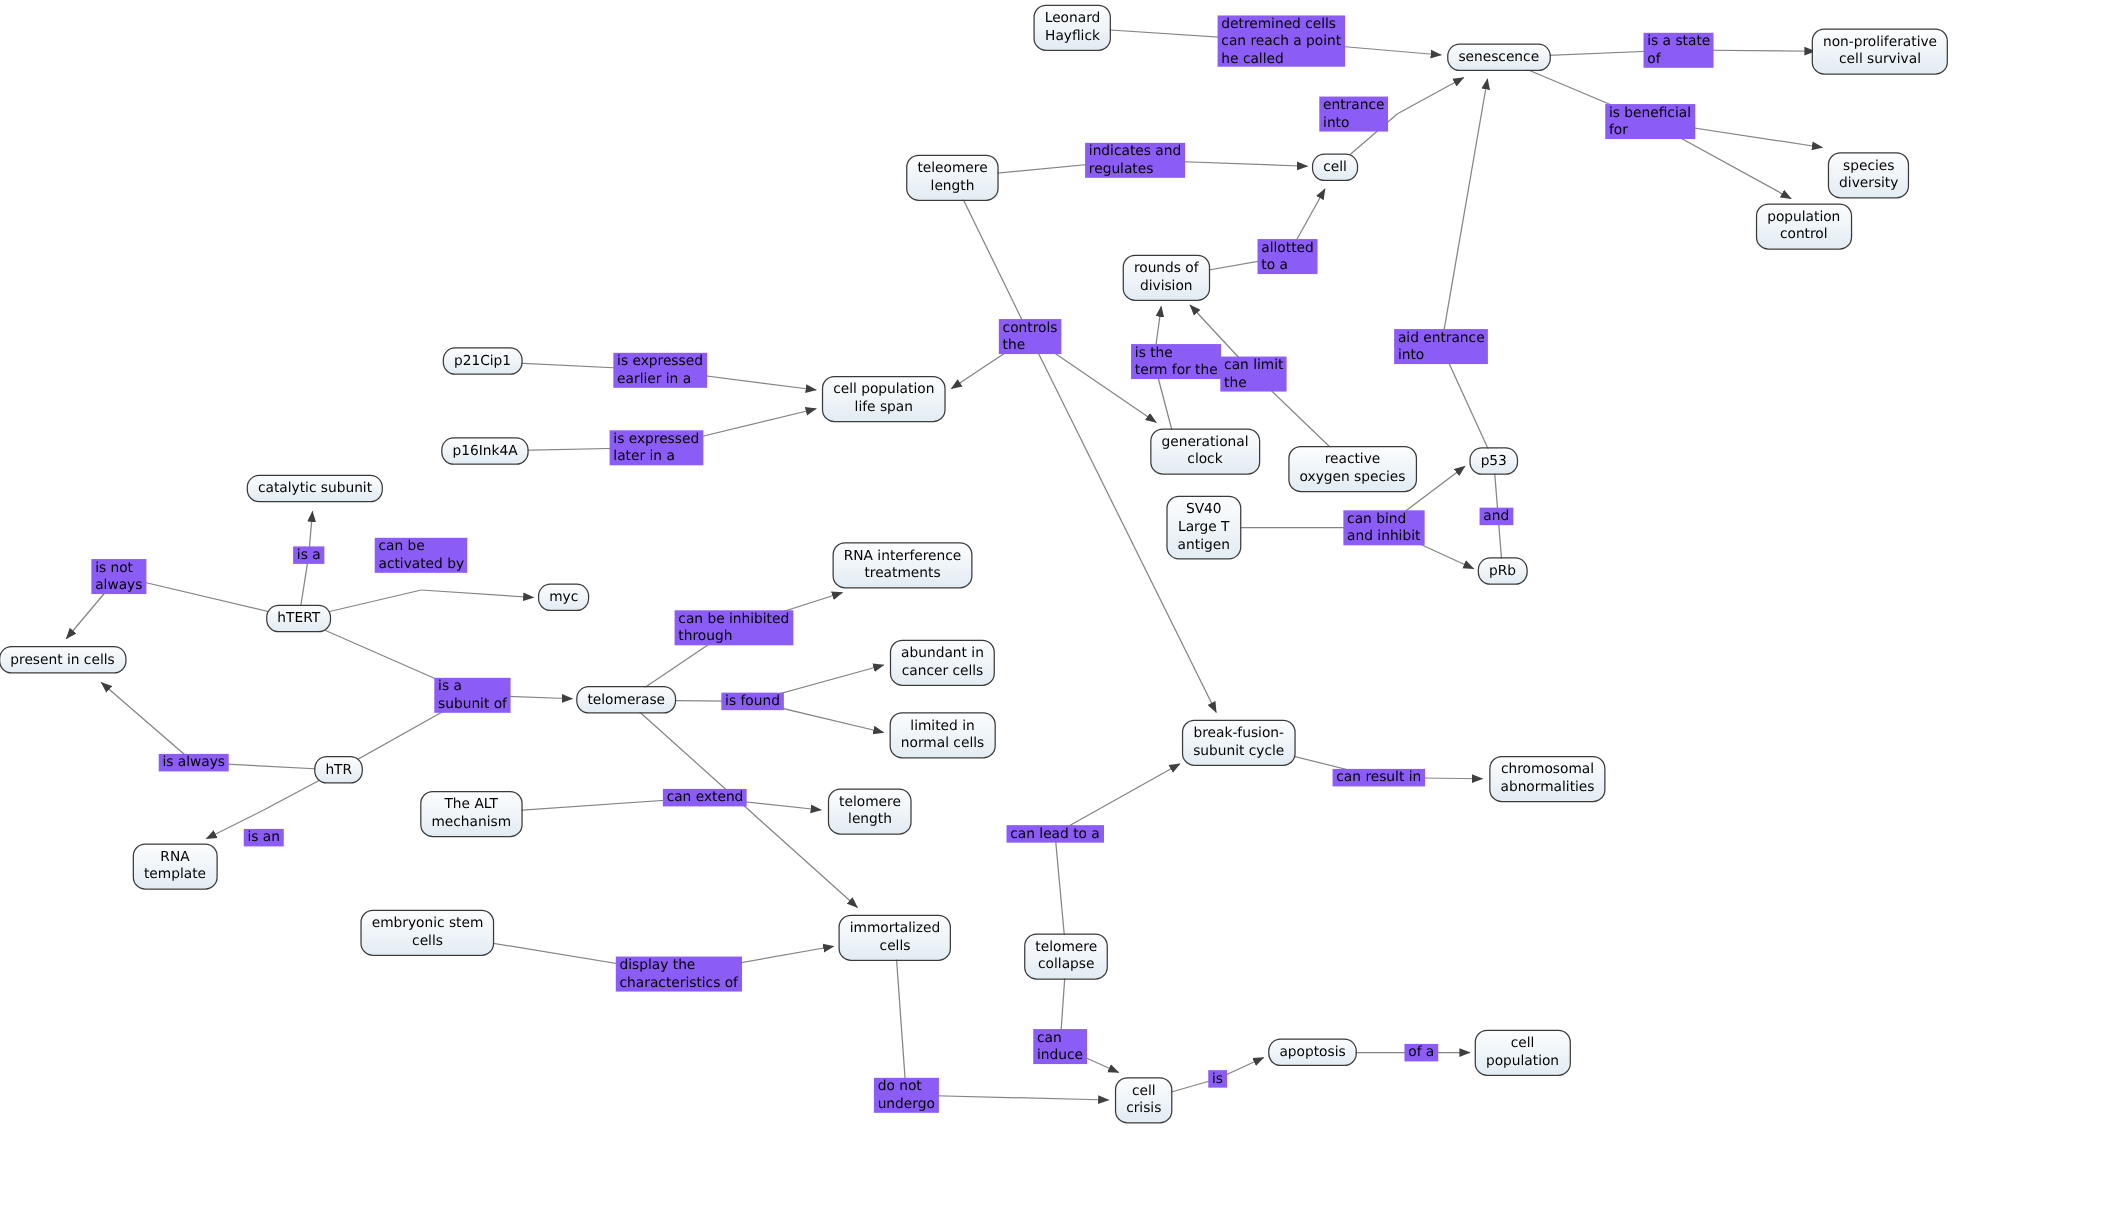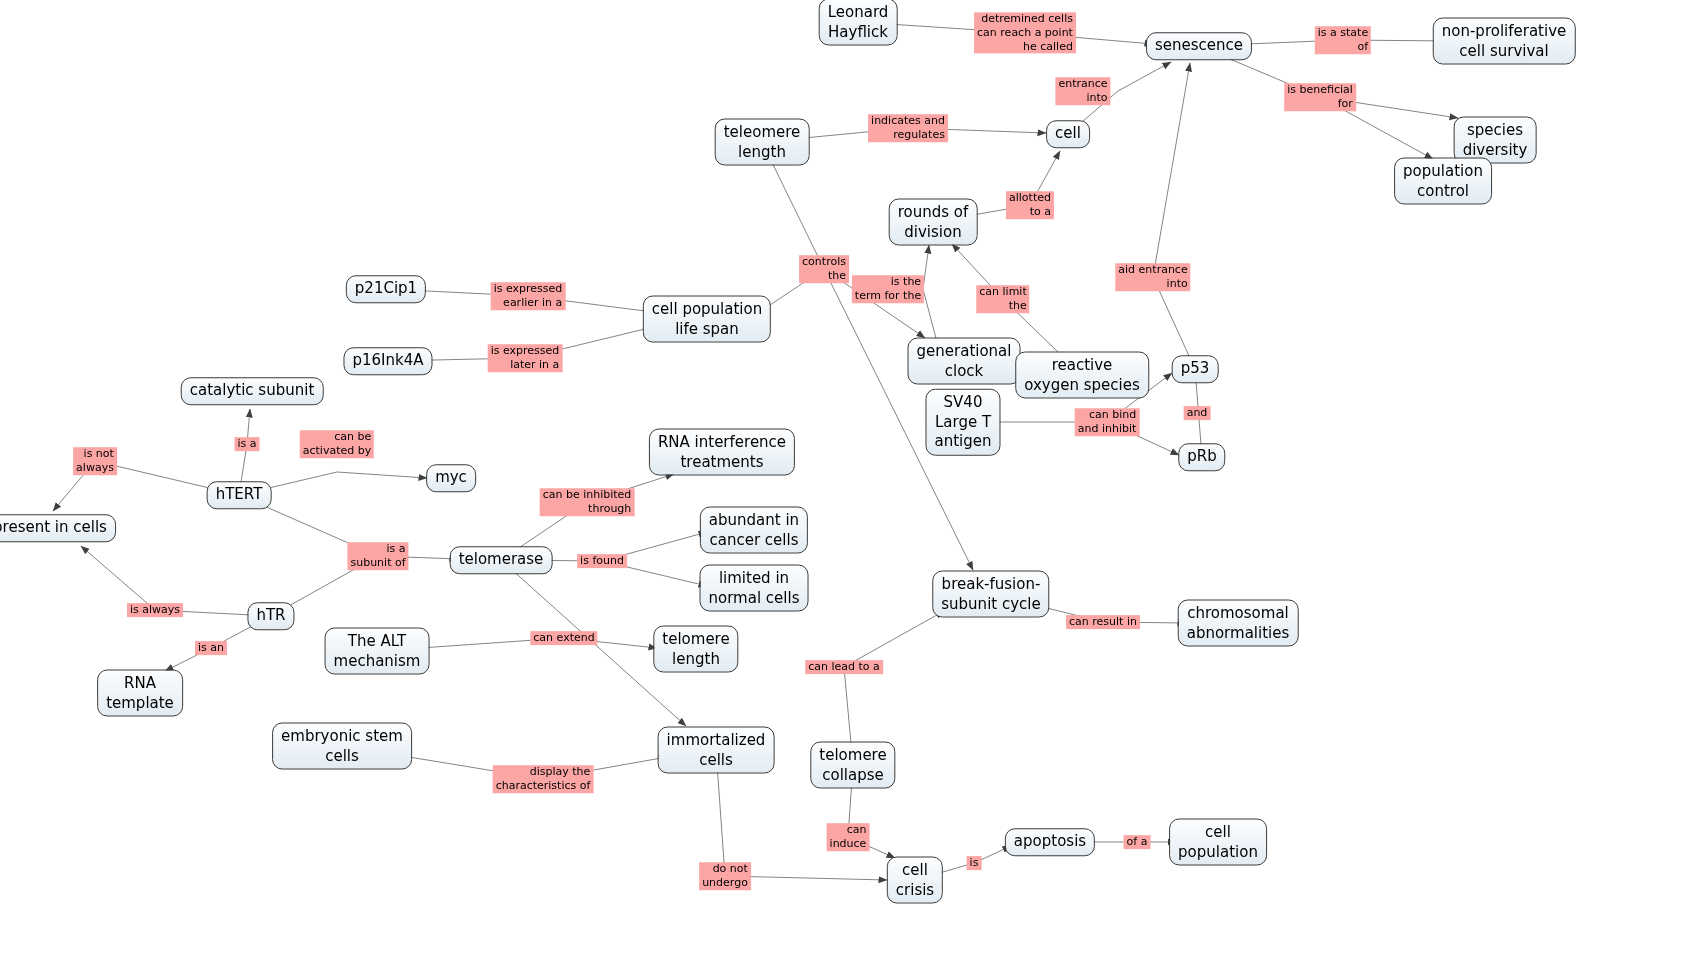--- a/index.html
+++ b/index.html
@@ -7,27 +7,27 @@
     position:relative; width:1698px; height:975px; background:#ffffff;
     font-family:"DejaVu Sans","Liberation Sans",sans-serif; overflow:hidden;
   }
   .edges { position:absolute; left:0; top:0; z-index:1; }
   .edges line { stroke:#848484; stroke-width:1; }
   .edges line.arrow { marker-end:url(#arrowhead); }
   .node {
     position:absolute; transform:translate(-50%,-50%);
     background:linear-gradient(180deg,#fcfdfe 0%,#e2ecf3 100%);
     border:1px solid #3a3a3a; border-radius:10px;
-    padding:3px 8px; font-size:15px; line-height:1.3; color:#000000;
+    padding:3px 8px; font-size:11px; line-height:1.3; color:#000000;
     text-align:center; white-space:pre-line; z-index:3; box-sizing:border-box;
   }
   .elabel {
     position:absolute; transform:translate(-50%,-50%);
-    background:#fca5a5; font-size:11px; line-height:1.25; color:#000000;
-    text-align:right; white-space:pre-line; padding:0 3px; z-index:2;
+    background:#8b5cf6; font-size:11px; line-height:1.25; color:#000000;
+    text-align:left; white-space:pre-line; padding:0 3px; z-index:2;
   }
 </style>
 </head>
 <body>
 
 <div class="canvas">
 
   <svg class="edges" width="1698" height="975" viewBox="0 0 1698 975">
     <defs>
       <marker id="arrowhead" markerWidth="10" markerHeight="8" refX="8.5" refY="4" orient="auto">
@@ -171,21 +171,21 @@
   <div class="elabel" style="left:1320px;top:97px">is beneficial
 for</div>
   <div class="elabel" style="left:1083px;top:91px">entrance
 into</div>
   <div class="elabel" style="left:908px;top:128px">indicates and
 regulates</div>
   <div class="elabel" style="left:1030px;top:205px">allotted
 to a</div>
   <div class="elabel" style="left:824px;top:269px">controls
 the</div>
-  <div class="elabel" style="left:888px;top:289px">is the
+  <div class="elabel" style="left:941px;top:289px">is the
 term for the</div>
   <div class="elabel" style="left:1003px;top:299px">can limit
 the</div>
   <div class="elabel" style="left:1153px;top:277px">aid entrance
 into</div>
   <div class="elabel" style="left:1197px;top:413px">and</div>
   <div class="elabel" style="left:1107px;top:422px">can bind
 and inhibit</div>
   <div class="elabel" style="left:528px;top:296px">is expressed
 earlier in a</div>
@@ -195,21 +195,21 @@
   <div class="elabel" style="left:337px;top:444px">can be
 activated by</div>
   <div class="elabel" style="left:95px;top:461px">is not
 always</div>
   <div class="elabel" style="left:378px;top:556px">is a
 subunit of</div>
   <div class="elabel" style="left:587px;top:502px">can be inhibited
 through</div>
   <div class="elabel" style="left:602px;top:561px">is found</div>
   <div class="elabel" style="left:155px;top:610px">is always</div>
-  <div class="elabel" style="left:211px;top:648px">is an</div>
+  <div class="elabel" style="left:211px;top:670px">is an</div>
   <div class="elabel" style="left:564px;top:638px">can extend</div>
   <div class="elabel" style="left:543px;top:779px">display the
 characteristics of</div>
   <div class="elabel" style="left:844px;top:667px">can lead to a</div>
   <div class="elabel" style="left:1103px;top:622px">can result in</div>
   <div class="elabel" style="left:725px;top:876px">do not
 undergo</div>
   <div class="elabel" style="left:848px;top:837px">can
 induce</div>
   <div class="elabel" style="left:974px;top:863px">is</div>

